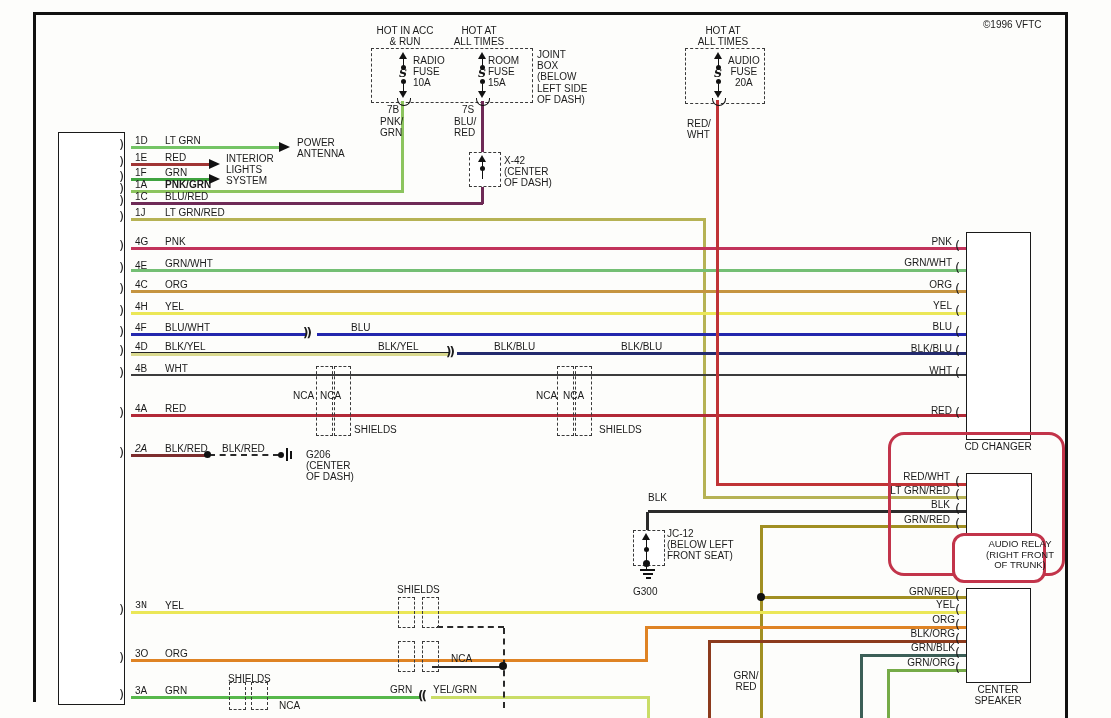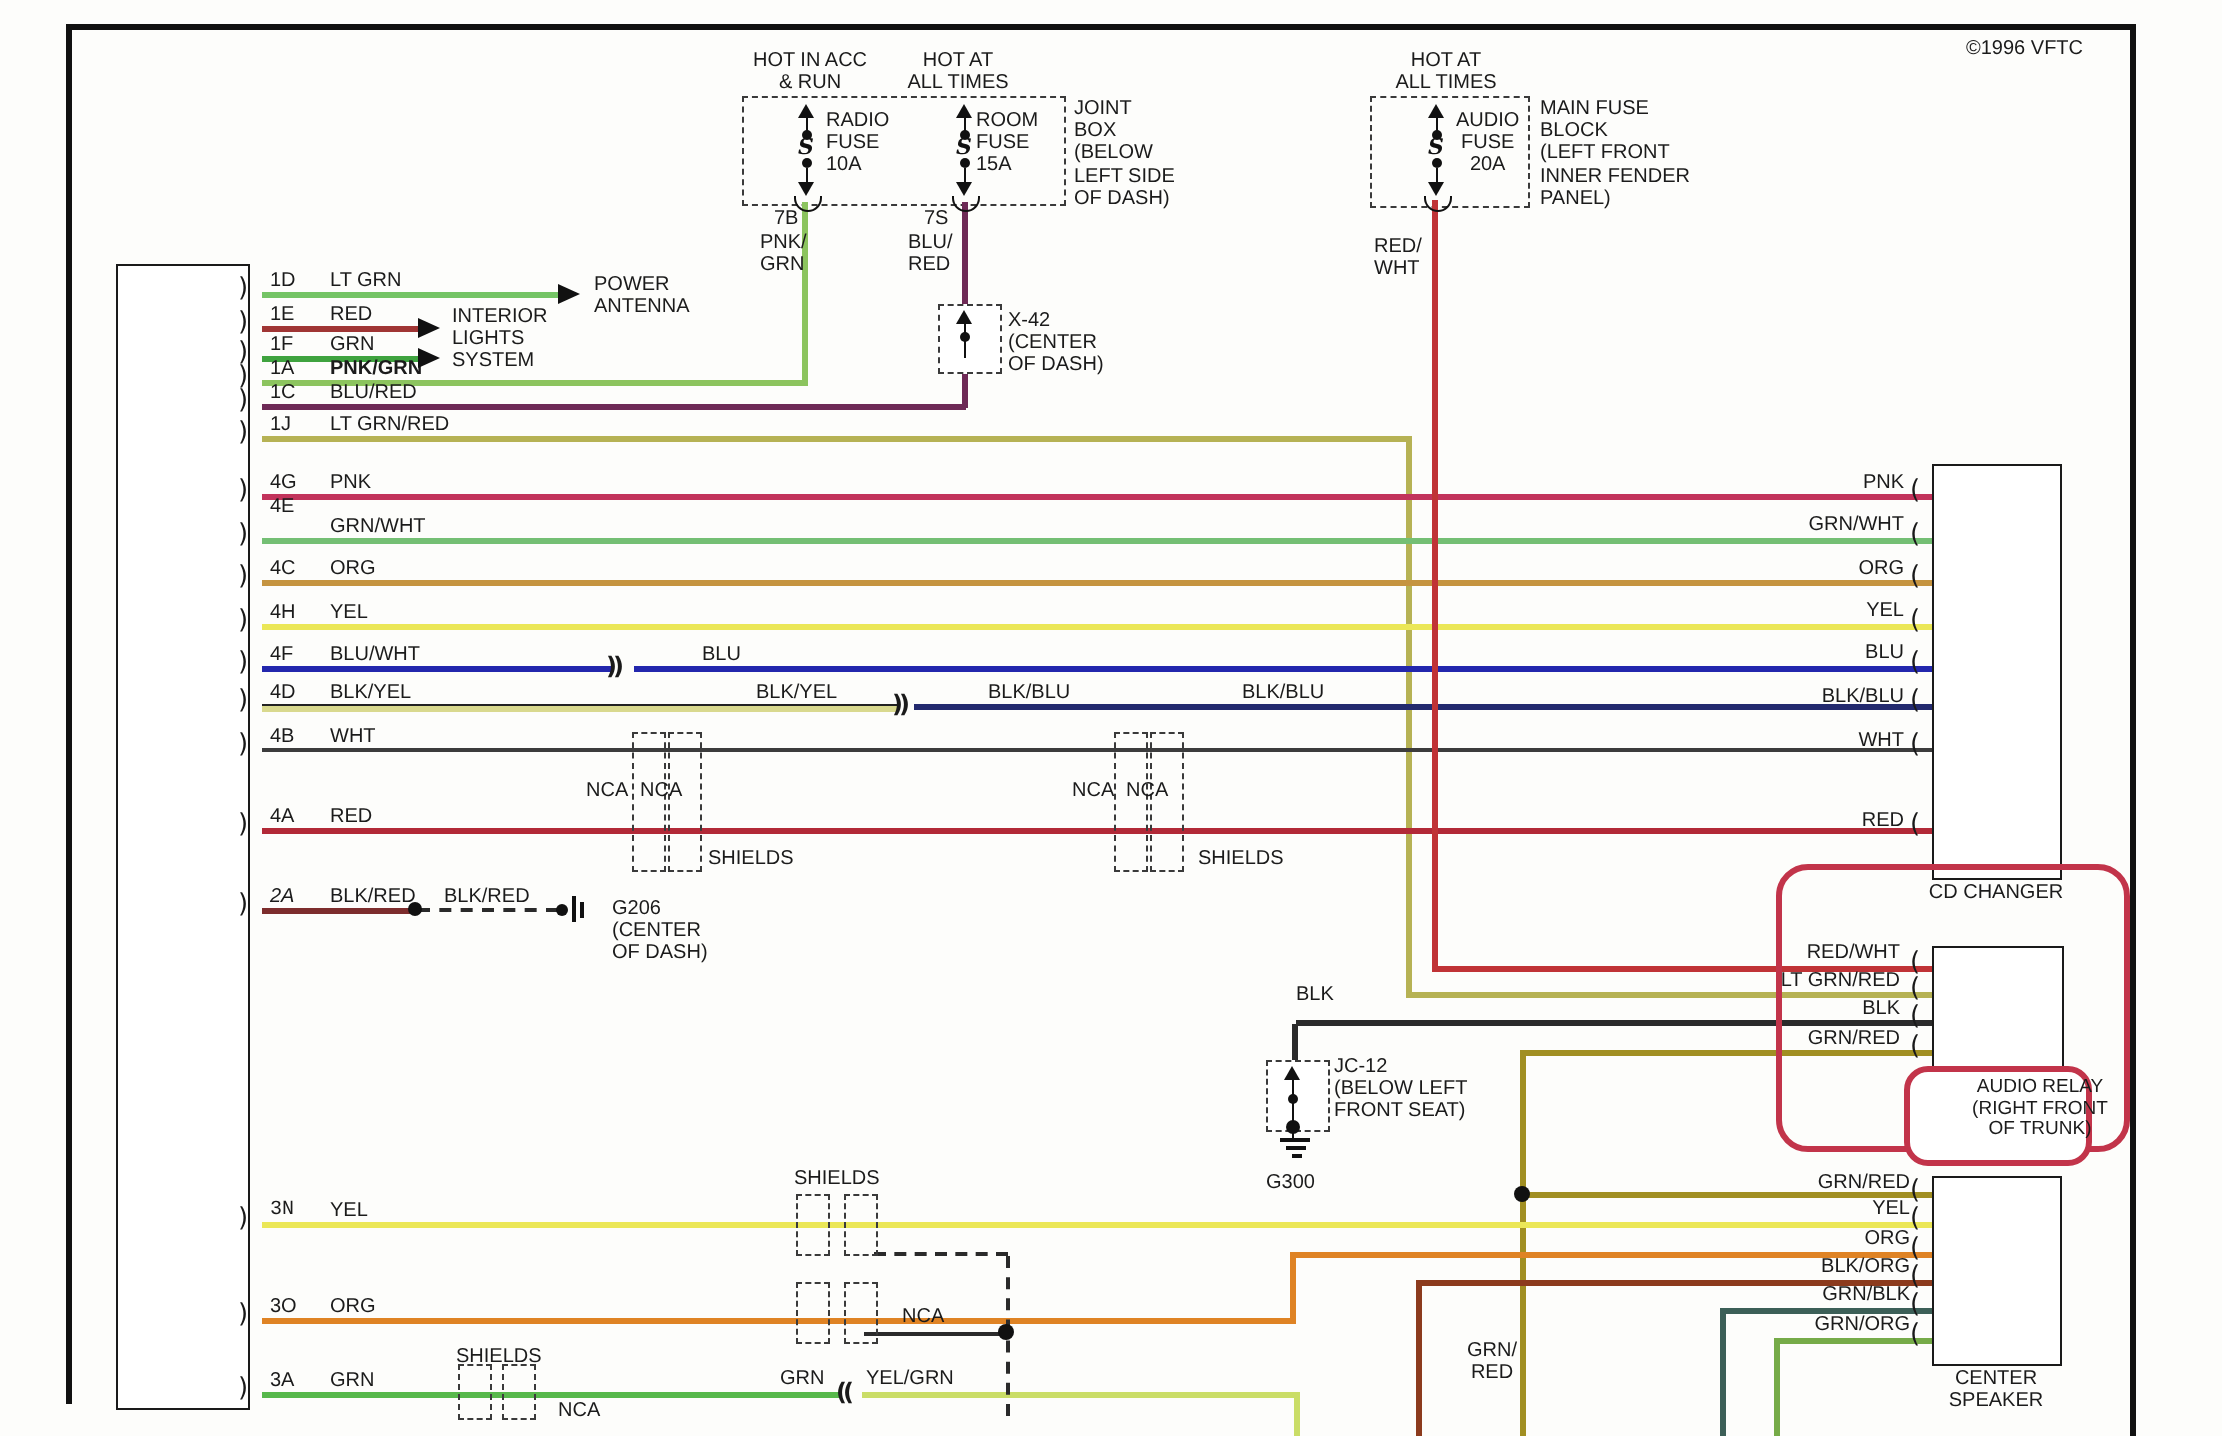--- a/index.html
+++ b/index.html
@@ -146,44 +146,39 @@
   <div class="lbl" style="left:380px;top:116px;">PNK/
 GRN</div>
   <div class="lbl" style="left:462px;top:104px;">7S</div>
   <div class="lbl" style="left:454px;top:116px;">BLU/
 RED</div>
   <div class="lbl c" style="left:692px;top:25px;width:62px;">HOT AT
 ALL TIMES</div>
   <div class="lbl" style="left:728px;top:55px;text-align:center;">AUDIO
 FUSE
 20A</div>
-  <div class="lbl" style="left:770px;top:49px;">MAIN FUSE
-BLOCK
-(LEFT FRONT
-INNER FENDER
-PANEL)</div>
   <div class="lbl" style="left:687px;top:118px;">RED/
 WHT</div>
 
   <div class="lbl" style="left:135px;top:135px;">1D</div>
   <div class="lbl" style="left:165px;top:135px;">LT GRN</div>
   <div class="lbl" style="left:135px;top:152px;">1E</div>
   <div class="lbl" style="left:165px;top:152px;">RED</div>
   <div class="lbl" style="left:135px;top:167px;">1F</div>
   <div class="lbl" style="left:165px;top:167px;">GRN</div>
   <div class="lbl" style="left:135px;top:179px;">1A</div>
   <div class="lbl" style="left:165px;top:179px;font-weight:bold;">PNK/GRN</div>
   <div class="lbl" style="left:135px;top:191px;">1C</div>
   <div class="lbl" style="left:165px;top:191px;">BLU/RED</div>
   <div class="lbl" style="left:135px;top:207px;">1J</div>
   <div class="lbl" style="left:165px;top:207px;">LT GRN/RED</div>
 
   <div class="lbl" style="left:135px;top:236px;">4G</div>
   <div class="lbl" style="left:165px;top:236px;">PNK</div>
-  <div class="lbl" style="left:135px;top:248px;">4E</div>
+  <div class="lbl" style="left:135px;top:260px;">4E</div>
   <div class="lbl" style="left:165px;top:258px;">GRN/WHT</div>
   <div class="lbl" style="left:135px;top:279px;">4C</div>
   <div class="lbl" style="left:165px;top:279px;">ORG</div>
   <div class="lbl" style="left:135px;top:301px;">4H</div>
   <div class="lbl" style="left:165px;top:301px;">YEL</div>
   <div class="lbl" style="left:135px;top:322px;">4F</div>
   <div class="lbl" style="left:165px;top:322px;">BLU/WHT</div>
   <div class="lbl" style="left:135px;top:341px;">4D</div>
   <div class="lbl" style="left:165px;top:341px;">BLK/YEL</div>
   <div class="lbl" style="left:135px;top:363px;">4B</div>

